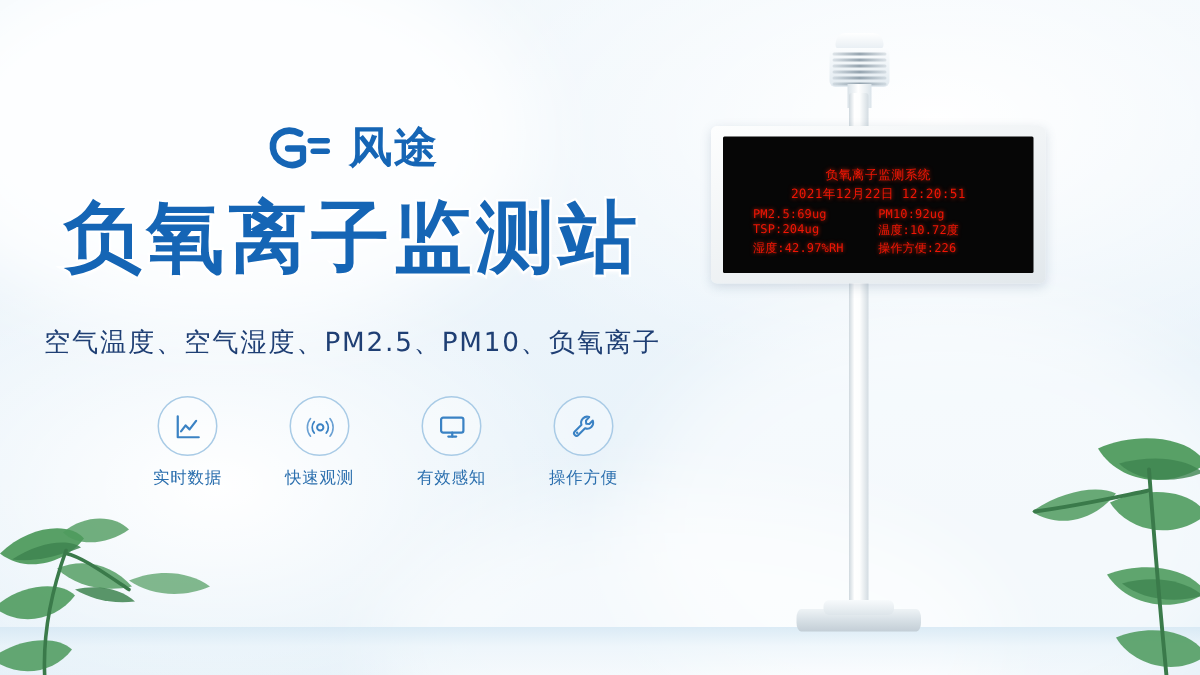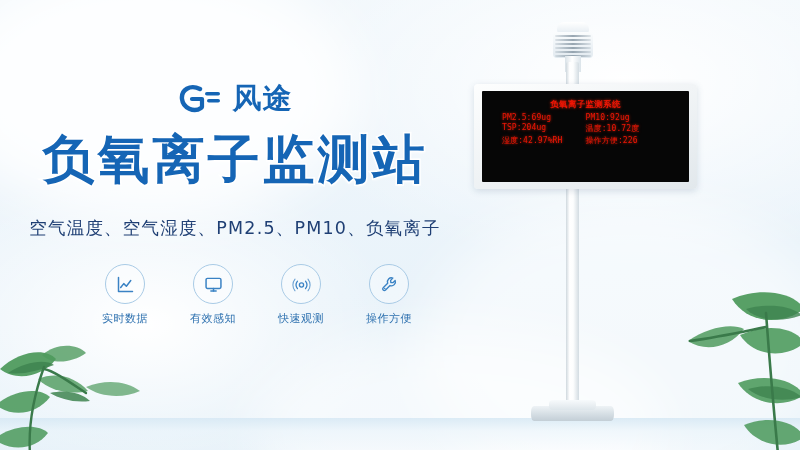--- a/index.html
+++ b/index.html
@@ -113,22 +113,22 @@
   .screen{
     width:100%;height:100%;background:#060606;border-radius:1px;
     position:relative;overflow:hidden;
     font-family:"DejaVu Sans Mono","Liberation Mono",monospace;
   }
   .screen .ln{
     color:#f01505;text-shadow:0 0 3px rgba(255,40,10,.8);
     white-space:nowrap;
   }
   .s-title{
-    text-align:center;font-size:8.5px;font-weight:bold;letter-spacing:.3px;
-    margin-top:8px;
+    text-align:center;font-size:8.5px;font-weight:normal;letter-spacing:.3px;
+    margin-top:20px;
   }
   .s-date{
     text-align:center;font-size:8.5px;letter-spacing:.2px;margin-top:1px;
   }
   .s-rows{margin-top:2px;padding:0 20px;}
   .s-row{display:flex;margin-top:1px;}
   .s-cell{font-size:8px;letter-spacing:.1px;}
   .s-cell.c1{width:50%;}
   .s-cell.c2{width:50%;}
 
@@ -173,39 +173,39 @@
             <path d="M4 4 L4 20 L20 20" fill="none" stroke="#3a82c4" stroke-width="1.7" stroke-linecap="round" stroke-linejoin="round"></path>
             <path d="M6.5 15.5 L10 11 L13 14 L18 7.5" fill="none" stroke="#3a82c4" stroke-width="1.7" stroke-linecap="round" stroke-linejoin="round"></path>
           </svg>
         </div>
         <div class="feat-lb">实时数据</div>
       </div>
 
       <div class="feat">
         <div class="feat-ic">
           <svg viewBox="0 0 24 24" width="21" height="21" aria-hidden="true">
-            <rect x="3.5" y="5" width="17" height="11.5" rx="1.6" fill="none" stroke="#3a82c4" stroke-width="1.7"></rect>
-            <path d="M9 19.5 L15 19.5" stroke="#3a82c4" stroke-width="1.7" stroke-linecap="round"></path>
-            <path d="M12 16.5 L12 19.5" stroke="#3a82c4" stroke-width="1.7" stroke-linecap="round"></path>
-          </svg>
-        </div>
-        <div class="feat-lb">有效感知</div>
-      </div>
-
-      <div class="feat">
-        <div class="feat-ic">
-          <svg viewBox="0 0 24 24" width="21" height="21" aria-hidden="true">
             <circle cx="12" cy="12.5" r="2.4" fill="none" stroke="#3a82c4" stroke-width="1.5"></circle>
             <path d="M7.4 8.2 A7 7 0 0 0 7.4 16.8" fill="none" stroke="#3a82c4" stroke-width="1.4" stroke-linecap="round"></path>
             <path d="M16.6 8.2 A7 7 0 0 1 16.6 16.8" fill="none" stroke="#3a82c4" stroke-width="1.4" stroke-linecap="round"></path>
             <path d="M4.6 5.8 A10.5 10.5 0 0 0 4.6 19.2" fill="none" stroke="#3a82c4" stroke-width="1.2" stroke-linecap="round" opacity=".75"></path>
             <path d="M19.4 5.8 A10.5 10.5 0 0 1 19.4 19.2" fill="none" stroke="#3a82c4" stroke-width="1.2" stroke-linecap="round" opacity=".75"></path>
           </svg>
         </div>
         <div class="feat-lb">快速观测</div>
+      </div>
+
+      <div class="feat">
+        <div class="feat-ic">
+          <svg viewBox="0 0 24 24" width="21" height="21" aria-hidden="true">
+            <rect x="3.5" y="5" width="17" height="11.5" rx="1.6" fill="none" stroke="#3a82c4" stroke-width="1.7"></rect>
+            <path d="M9 19.5 L15 19.5" stroke="#3a82c4" stroke-width="1.7" stroke-linecap="round"></path>
+            <path d="M12 16.5 L12 19.5" stroke="#3a82c4" stroke-width="1.7" stroke-linecap="round"></path>
+          </svg>
+        </div>
+        <div class="feat-lb">有效感知</div>
       </div>
 
       <div class="feat">
         <div class="feat-ic">
           <svg viewBox="0 0 24 24" width="21" height="21" aria-hidden="true">
             <path d="M15.8 4.6 a4.6 4.6 0 0 0-5.9 5.9 L4.8 15.6 a1.9 1.9 0 0 0 2.7 2.7 l5.1-5.1
                      a4.6 4.6 0 0 0 5.9-5.9 l-2.6 2.6 -2.4-.2 -.2-2.4 z" fill="none" stroke="#3a82c4" stroke-width="1.55" stroke-linejoin="round"></path>
             <circle cx="6.6" cy="16.6" r=".9" fill="#3a82c4"></circle>
           </svg>
         </div>
@@ -227,20 +227,21 @@
     </div>
     <div class="sensor-stem"></div>
   </div>
 
   <div class="pole"></div>
   <div class="pole-base"></div>
 
   <div class="display">
     <div class="screen">
       <div class="ln s-title">负氧离子监测系统</div>
+      <div class="ln s-date">2021年12月22日 12:20:51</div>
       <div class="s-rows">
         <div class="s-row">
           <span class="ln s-cell c1">PM2.5:69ug</span>
           <span class="ln s-cell c2">PM10:92ug</span>
         </div>
         <div class="s-row">
           <span class="ln s-cell c1">TSP:204ug</span>
           <span class="ln s-cell c2">温度:10.72度</span>
         </div>
         <div class="s-row">

